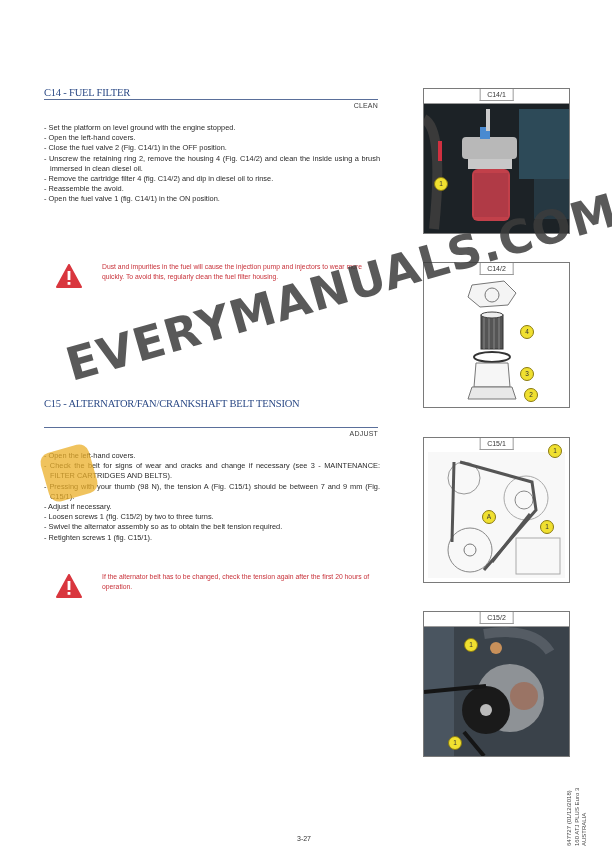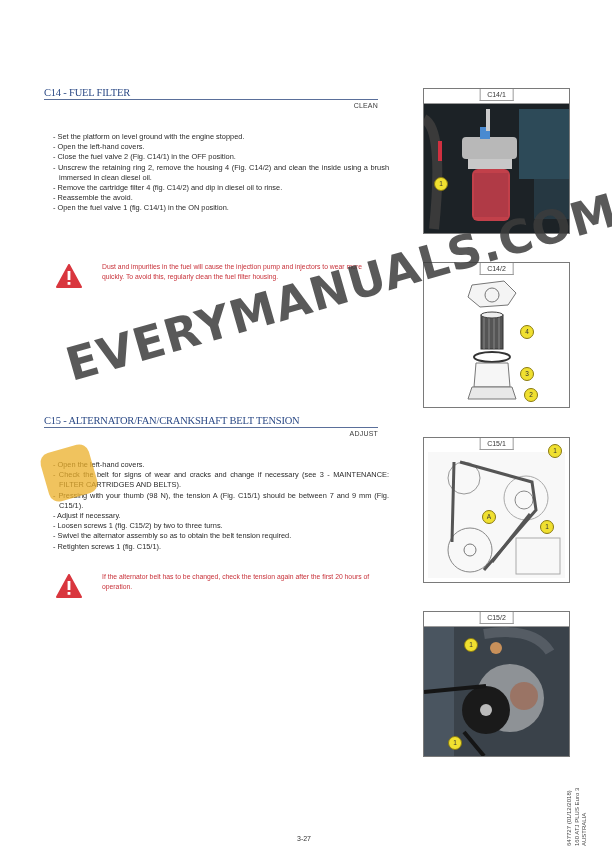--- a/index.html
+++ b/index.html
@@ -1,20 +1,20 @@
 <!DOCTYPE html>
 <html><head>
 <meta charset="utf-8">
 <style>
   html, body { margin: 0; padding: 0; background: #ffffff; }
   body { width: 612px; height: 864px; position: relative; overflow: hidden; font-family: "Liberation Sans", sans-serif; color: #2a2a2a; }
   .section-title { position: absolute; left: 44px; font-size: 10.5px; color: #2c4a86; letter-spacing: -0.2px; font-family: Liberation Serif, serif; }
   .title-rule { position: absolute; left: 44px; width: 334px; height: 1px; background: #5a6f9a; }
   .section-tag { position: absolute; right: 234px; font-size: 7px; color: #3a3a3a; letter-spacing: 0.2px; }
-  .steps { position: absolute; left: 44px; width: 336px; margin: 9px; padding: 0; list-style: none; font-size: 7.4px; line-height: 10.2px; color: #2a2a2a; }
+  .steps { position: absolute; left: 44px; width: 336px; margin: 0; padding: 0; list-style: none; font-size: 7.4px; line-height: 10.2px; color: #2a2a2a; }
   .steps li { padding-left: 6px; text-indent: -6px; text-align: justify; }
   .warn { position: absolute; left: 56px; width: 324px; display: flex; align-items: flex-start; }
   .warn-icon { width: 26px; height: 24px; flex: 0 0 26px; margin-top: 2px; }
   .warn-text { margin-left: 20px; font-size: 6.8px; line-height: 10px; color: #c8323a; }
   .fig { position: absolute; left: 423px; width: 145px; border: 1px solid #7a7a7a; overflow: hidden; background: #fff; }
   .fig-label { position: absolute; left: 50%; transform: translateX(-50%); top: 0; background: #fff; border: 1px solid #9a9a9a; border-top: none; font-size: 7px; padding: 2px 7px; color: #333; z-index: 3; }
   .fig-header { position: absolute; left: 0; top: 0; width: 100%; height: 14px; background: #fff; border-bottom: 1px solid #9a9a9a; z-index: 2; }
   .callout { position: absolute; z-index: 4; }
   .callout .dot { width: 12px; height: 12px; border-radius: 50%; background: #f0e030; border: 1px solid #8a7a10; font-size: 6.5px; text-align: center; line-height: 12px; color: #333; }
   .watermark { position: absolute; left: 60px; top: 340px; font-size: 46px; font-weight: bold; color: rgba(60,60,60,0.85); transform: rotate(-16deg); transform-origin: left top; letter-spacing: 1px; z-index: 10; white-space: nowrap; font-family: "DejaVu Sans", sans-serif; }
@@ -39,21 +39,21 @@
 </ul>
 <div class="warn" style="top:262px;">
   <svg class="warn-icon" viewBox="0 0 26 24">
     <path d="M13 1 L25 23 L1 23 Z" fill="#d9363e" stroke="#d9363e" stroke-linejoin="round" stroke-width="2"></path>
     <rect x="11.6" y="7" width="2.8" height="9" fill="#fff"></rect>
     <rect x="11.6" y="18" width="2.8" height="2.8" fill="#fff"></rect>
   </svg>
   <div class="warn-text">Dust and impurities in the fuel will cause the injection pump and injectors to wear more quickly. To avoid this, regularly clean the fuel filter housing.</div>
 </div>
 
-<div class="section-title" style="top:415px;">C15 - ALTERNATOR/FAN/CRANKSHAFT BELT TENSION</div>
+<div class="section-title" style="top:398px;">C15 - ALTERNATOR/FAN/CRANKSHAFT BELT TENSION</div>
 <div class="title-rule" style="top:427px;"></div>
 <div class="section-tag" style="top:430px;">ADJUST</div>
 <ul class="steps" style="top:451px;">
   <li>- Open the left-hand covers.</li>
   <li>- Check the belt for signs of wear and cracks and change if necessary (see 3 - MAINTENANCE: FILTER CARTRIDGES AND BELTS).</li>
   <li>- Pressing with your thumb (98 N), the tension A (Fig. C15/1) should be between 7 and 9 mm (Fig. C15/1).</li>
   <li>- Adjust if necessary.</li>
   <li>- Loosen screws 1 (fig. C15/2) by two to three turns.</li>
   <li>- Swivel the alternator assembly so as to obtain the belt tension required.</li>
   <li>- Retighten screws 1 (fig. C15/1).</li>

